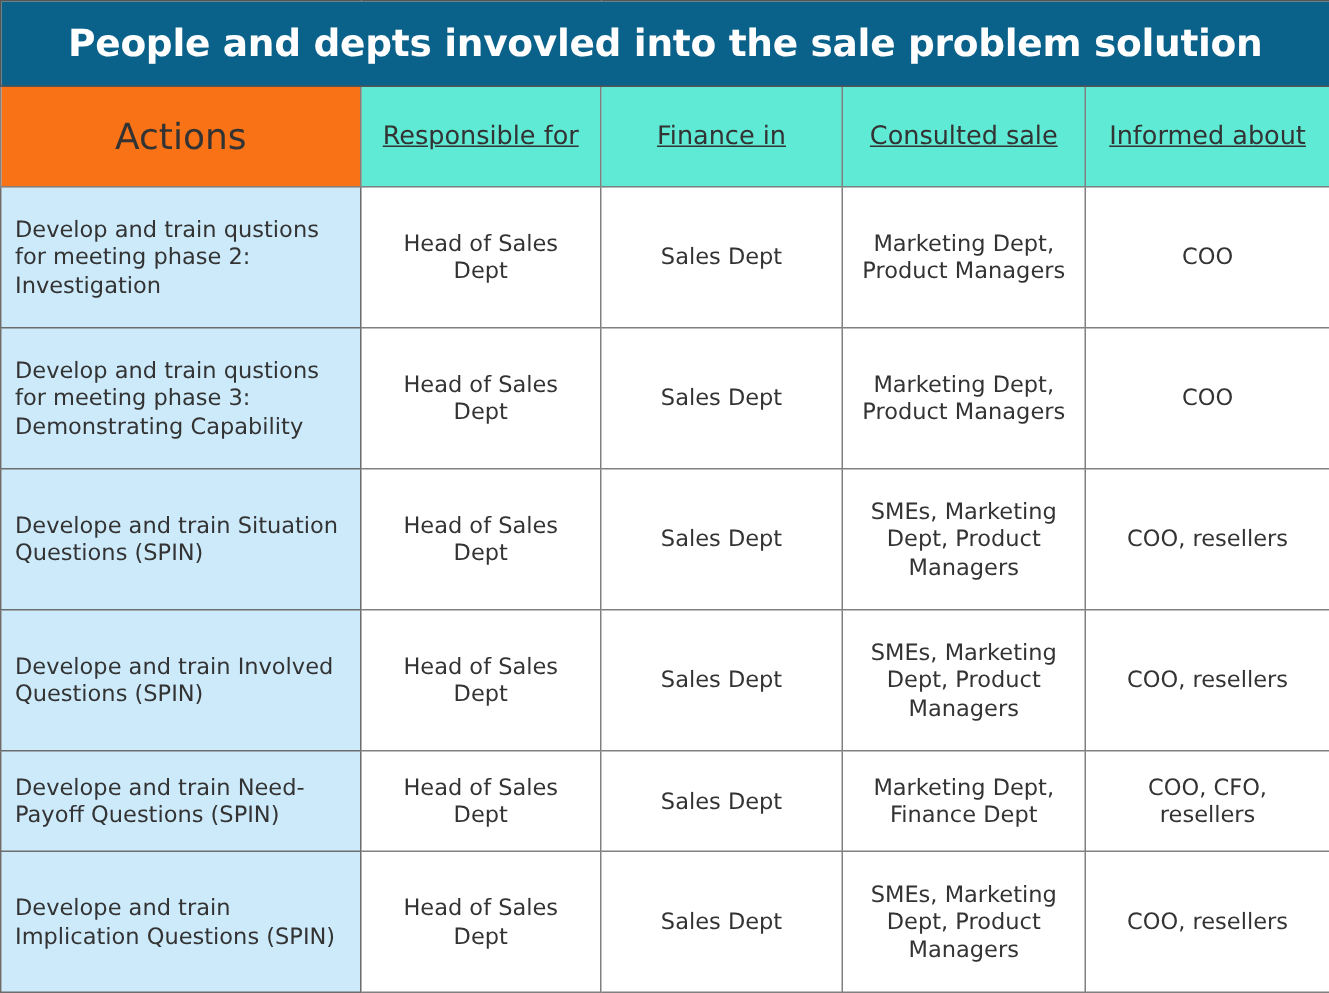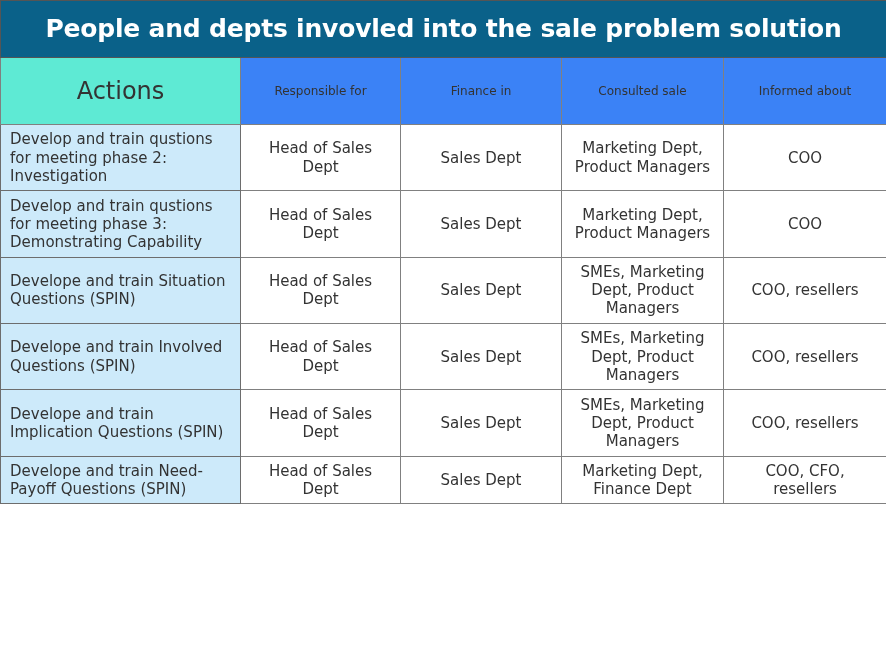--- a/index.html
+++ b/index.html
@@ -9,21 +9,21 @@
   }
   body {
     width: 886px;
     height: 662px;
     overflow: hidden;
     font-family: "DejaVu Sans", sans-serif;
   }
 
   .raci-table {
     width: 886px;
-    height: 504px;
+    height: 662px;
     border-collapse: collapse;
     table-layout: fixed;
     border-radius: 28px;
   }
 
   
   .title-cell {
     background: #0A6189;
     color: #ffffff;
     height: 56px;
@@ -33,32 +33,33 @@
     font-weight: bold;
     font-size: 25px;
     letter-spacing: -0.2px;
     border: 1px solid #555555;
     padding: 0 8px;
     line-height: 1.05;
   }
 
   
   .hdr {
-    background: #3b82f6;
+    background: #5eead4;
     color: #333333;
     height: 62px;
     text-align: center;
     vertical-align: middle;
-    font-size: 12px;
+    font-size: 17px;
     font-weight: normal;
     border: 1px solid #808080;
     padding: 2px 4px;
+    text-decoration: underline;
   }
   .hdr-actions {
-    background: #5eead4;
+    background: #f97316;
     color: #333333;
     height: 62px;
     text-align: center;
     vertical-align: middle;
     font-size: 24px;
     font-weight: normal;
     border: 1px solid #808080;
     padding: 2px 4px;
   }
 
@@ -135,27 +136,27 @@
         <td class="cell cell-plain">COO, resellers</td>
       </tr>
       <tr>
         <td class="cell cell-action">Develope and train Involved Questions (SPIN)</td>
         <td class="cell cell-plain">Head of Sales Dept</td>
         <td class="cell cell-plain">Sales Dept</td>
         <td class="cell cell-plain">SMEs, Marketing Dept, Product Managers</td>
         <td class="cell cell-plain">COO, resellers</td>
       </tr>
       <tr>
+        <td class="cell cell-action">Develope and train Need-Payoff Questions (SPIN)</td>
+        <td class="cell cell-plain">Head of Sales Dept</td>
+        <td class="cell cell-plain">Sales Dept</td>
+        <td class="cell cell-plain">Marketing Dept, Finance Dept</td>
+        <td class="cell cell-plain">COO, CFO, resellers</td>
+      </tr>
+      <tr>
         <td class="cell cell-action">Develope and train Implication Questions (SPIN)</td>
         <td class="cell cell-plain">Head of Sales Dept</td>
         <td class="cell cell-plain">Sales Dept</td>
         <td class="cell cell-plain">SMEs, Marketing Dept, Product Managers</td>
         <td class="cell cell-plain">COO, resellers</td>
       </tr>
-      <tr>
-        <td class="cell cell-action">Develope and train Need-Payoff Questions (SPIN)</td>
-        <td class="cell cell-plain">Head of Sales Dept</td>
-        <td class="cell cell-plain">Sales Dept</td>
-        <td class="cell cell-plain">Marketing Dept, Finance Dept</td>
-        <td class="cell cell-plain">COO, CFO, resellers</td>
-      </tr>
     </tbody>
 </table>
 
 </body></html>

